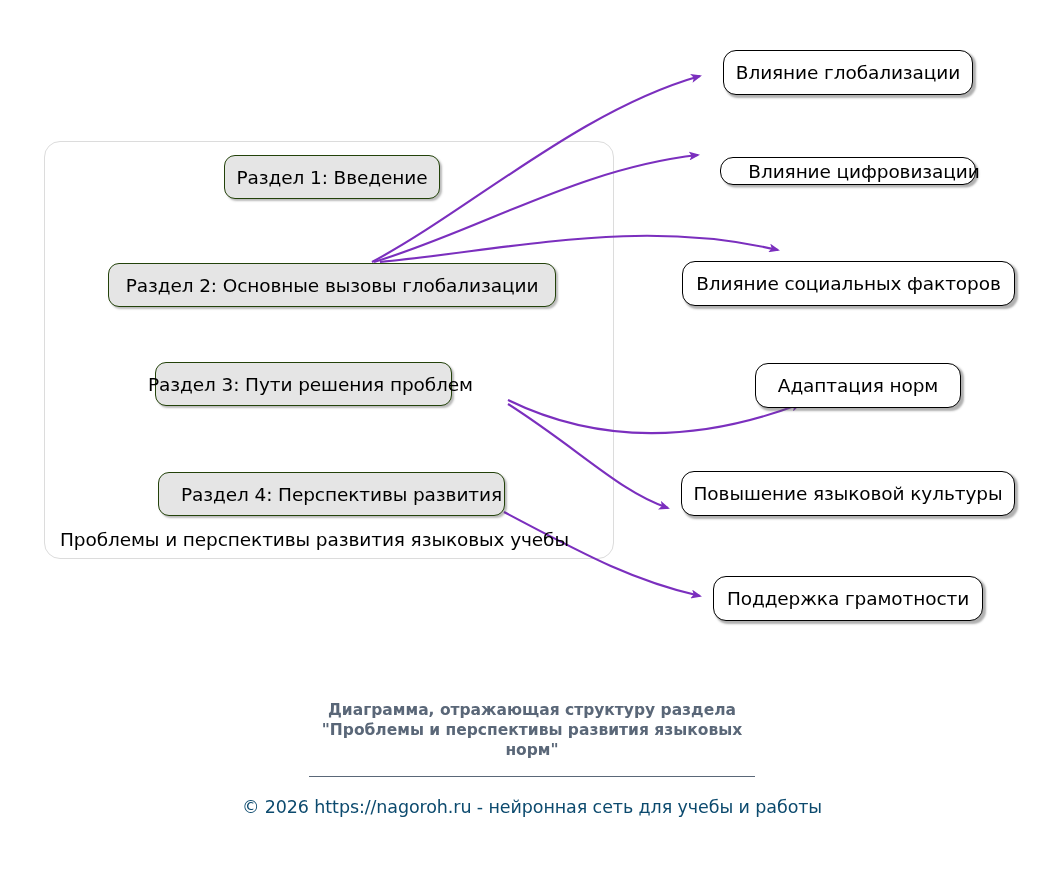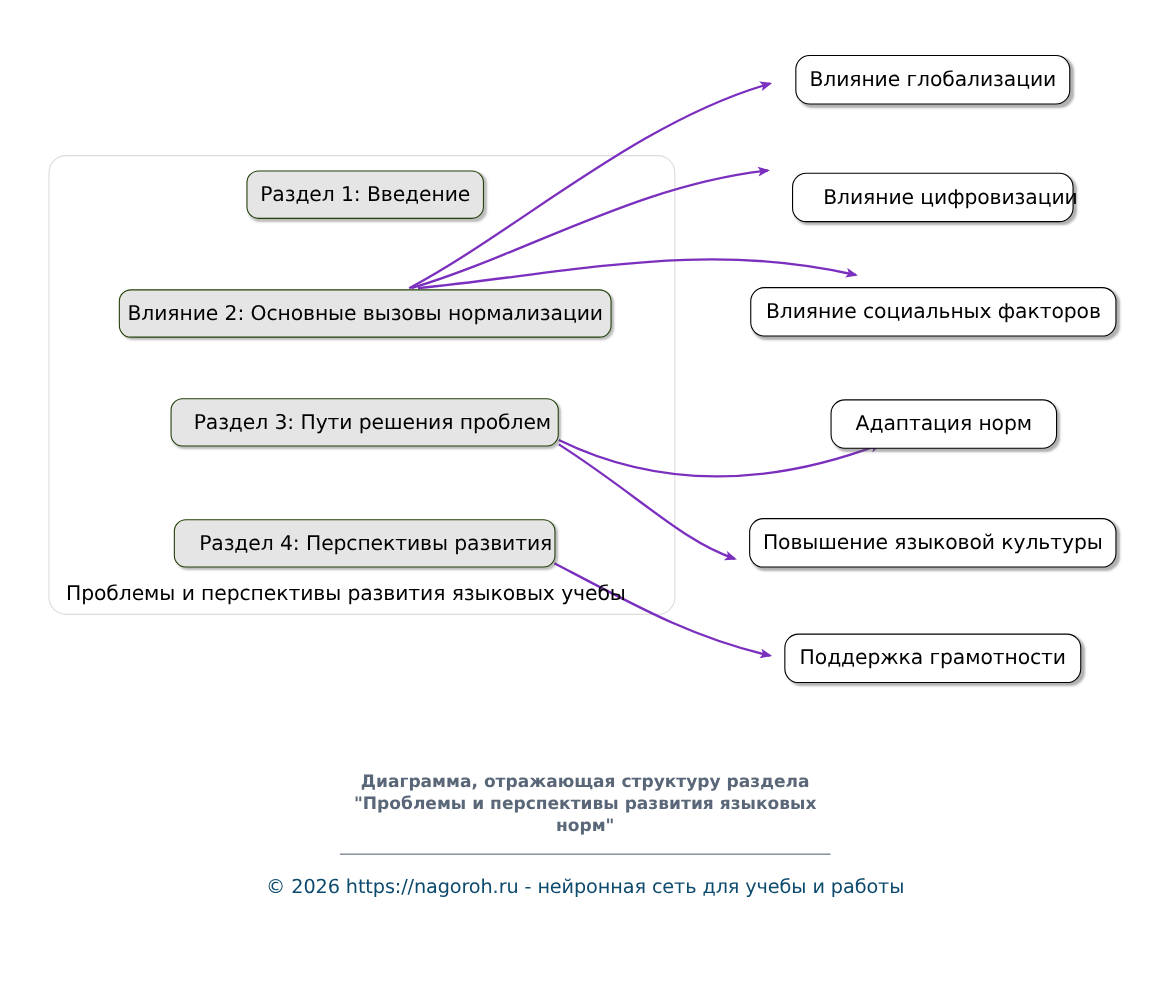--- a/index.html
+++ b/index.html
@@ -138,38 +138,38 @@
       <path d="M 508,404 C 580,450 620,492 668,508"></path>
       <path d="M 504,512 C 580,552 630,580 700,596"></path>
     </g>
   </svg>
 
   <div class="node-green" style="left:224px; top:155px; width:216px; height:44px;">
     <span>Раздел 1: Введение</span>
   </div>
 
   <div class="node-green" style="left:108px; top:263px; width:448px; height:44px;">
-    <span>Влияние 2: Основные вызовы нормализации</span>
+    <span>Раздел 2: Основные вызовы глобализации</span>
   </div>
 
-  <div class="node-green" style="left:155px; top:362px; width:353px; height:44px;padding-left:14px;">
+  <div class="node-green" style="left:155px; top:362px; width:297px; height:44px;padding-left:14px;">
     <span>Раздел 3: Пути решения проблем</span>
   </div>
 
   <div class="node-green" style="left:158px; top:472px; width:347px; height:44px;padding-left:20px;">
     <span>Раздел 4: Перспективы развития</span>
   </div>
 
   <div class="cluster-label">Проблемы и перспективы развития языковых учебы</div>
 
   <div class="node-white" style="left:723px; top:50px; width:250px; height:45px;">
     <span>Влияние глобализации</span>
   </div>
 
-  <div class="node-white" style="left:720px; top:157px; width:256px; height:45px;padding-left:32px;">
+  <div class="node-white" style="left:720px; top:157px; width:256px; height:28px;padding-left:32px;">
     <span>Влияние цифровизации</span>
   </div>
 
   <div class="node-white" style="left:682px; top:261px; width:333px; height:45px;">
     <span>Влияние социальных факторов</span>
   </div>
 
   <div class="node-white" style="left:755px; top:363px; width:206px; height:45px;">
     <span>Адаптация норм</span>
   </div>

